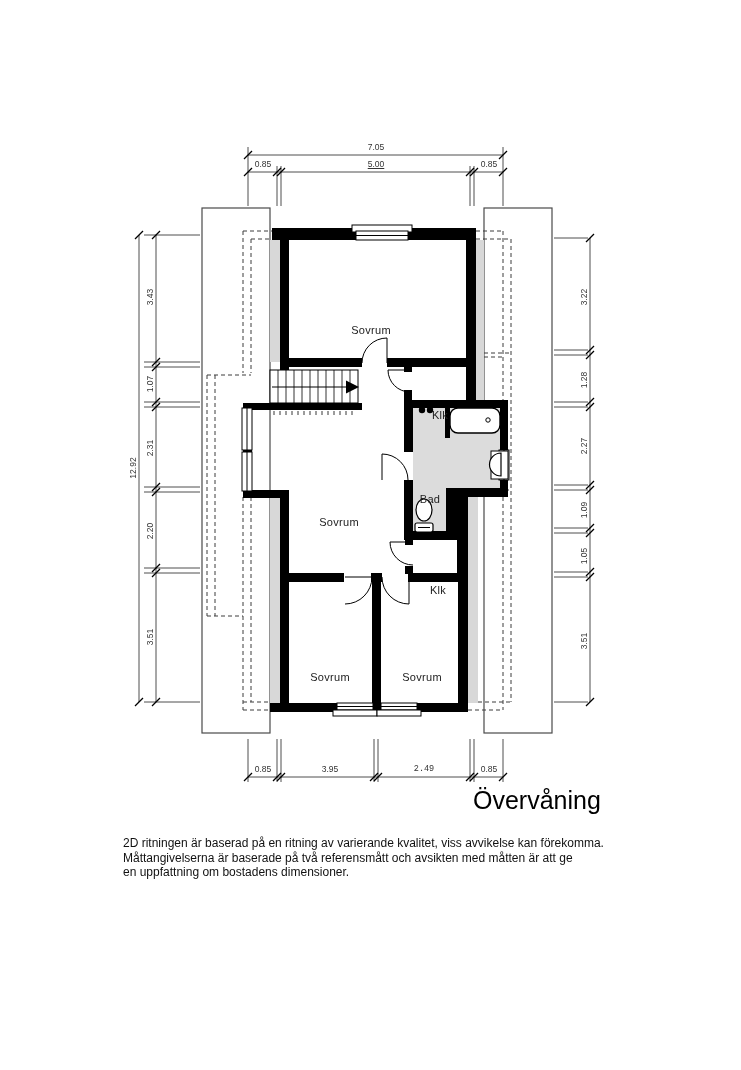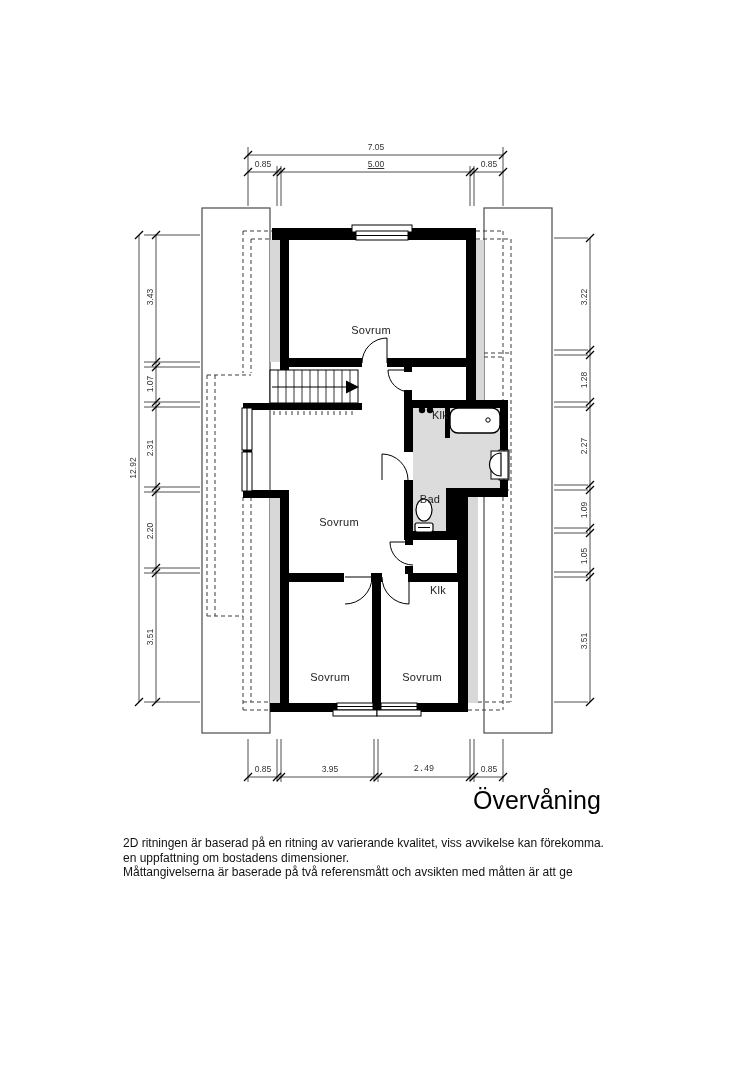--- a/index.html
+++ b/index.html
@@ -317,17 +317,17 @@
   <span class="dimv" style="left:584px;top:380px;">1.28</span>
   <span class="dimv" style="left:584px;top:446px;">2.27</span>
   <span class="dimv" style="left:584px;top:510px;">1.09</span>
   <span class="dimv" style="left:584px;top:556px;">1.05</span>
   <span class="dimv" style="left:584px;top:641px;">3.51</span>
 
   <span class="title" style="left:473px;top:786px;">Övervåning</span>
 
   <div class="foot" style="left:123px;top:836px;">
     <div>2D ritningen är baserad på en ritning av varierande kvalitet, viss avvikelse kan förekomma.</div>
+    <div>Måttangivelserna är baserade på två referensmått och avsikten med måtten är att ge</div>
     <div>en uppfattning om bostadens dimensioner.</div>
-    <div>Måttangivelserna är baserade på två referensmått och avsikten med måtten är att ge</div>
   </div>
 
 </div>
 
 </body></html>

